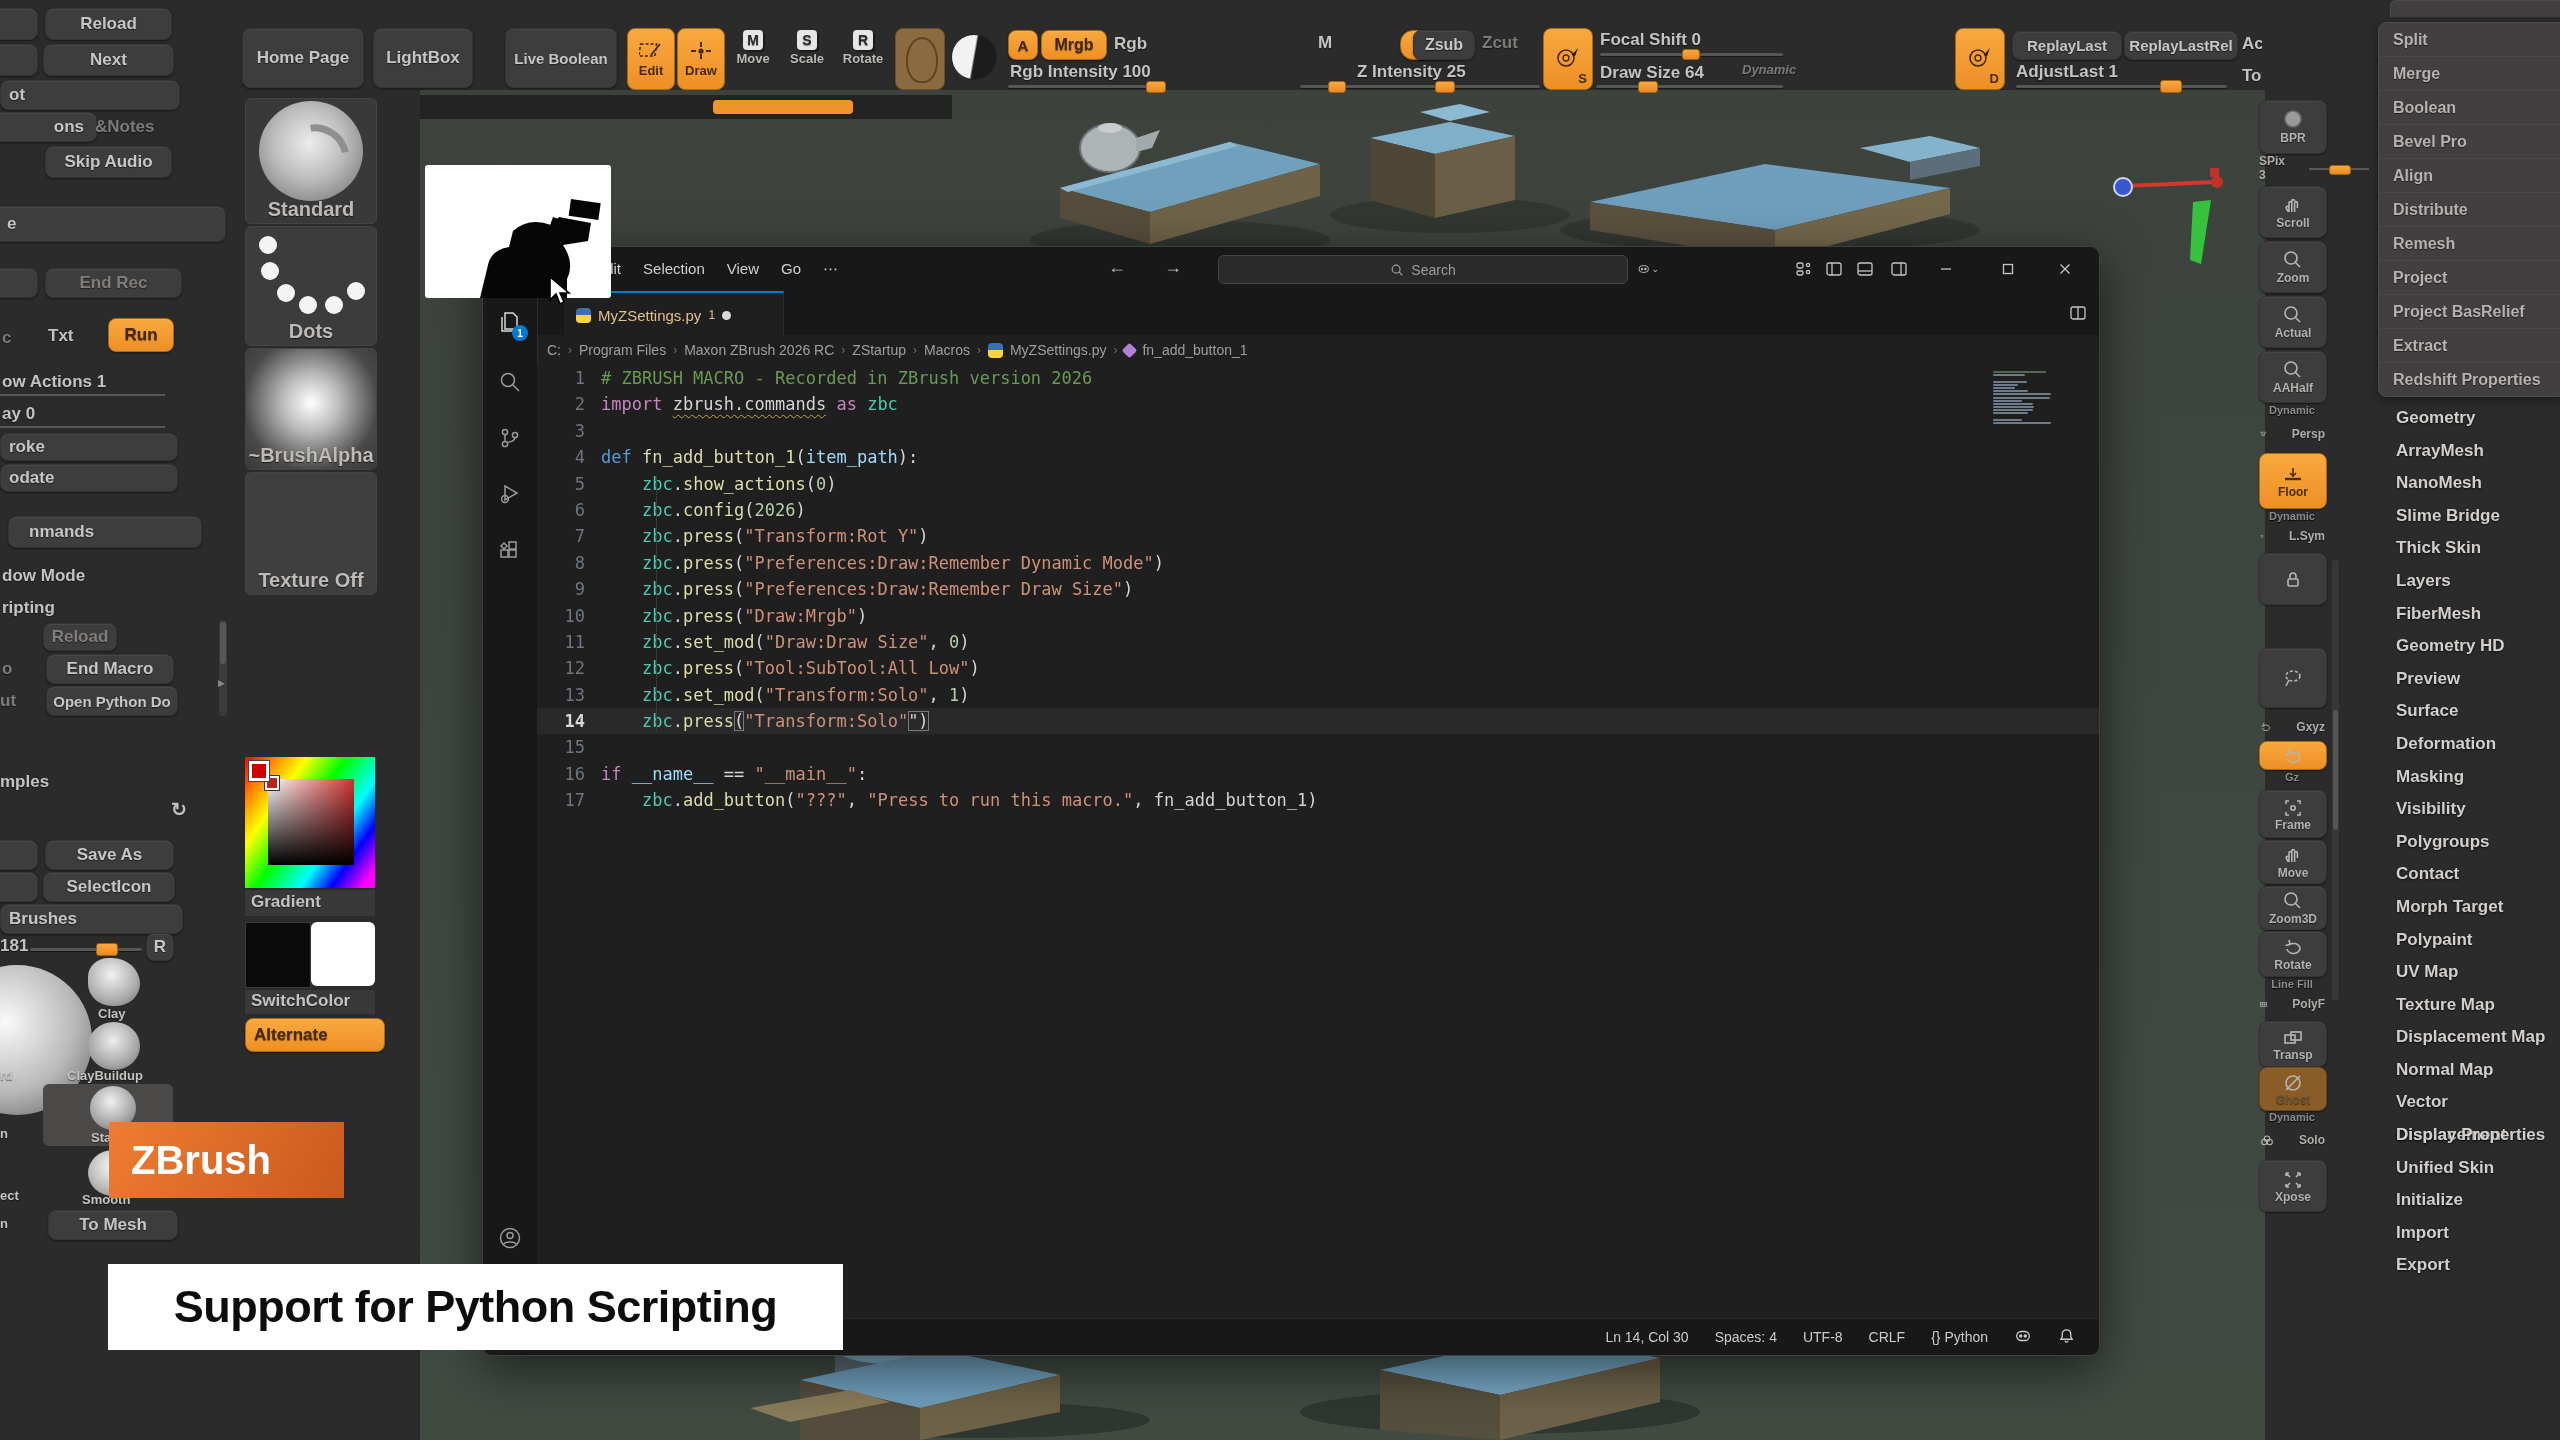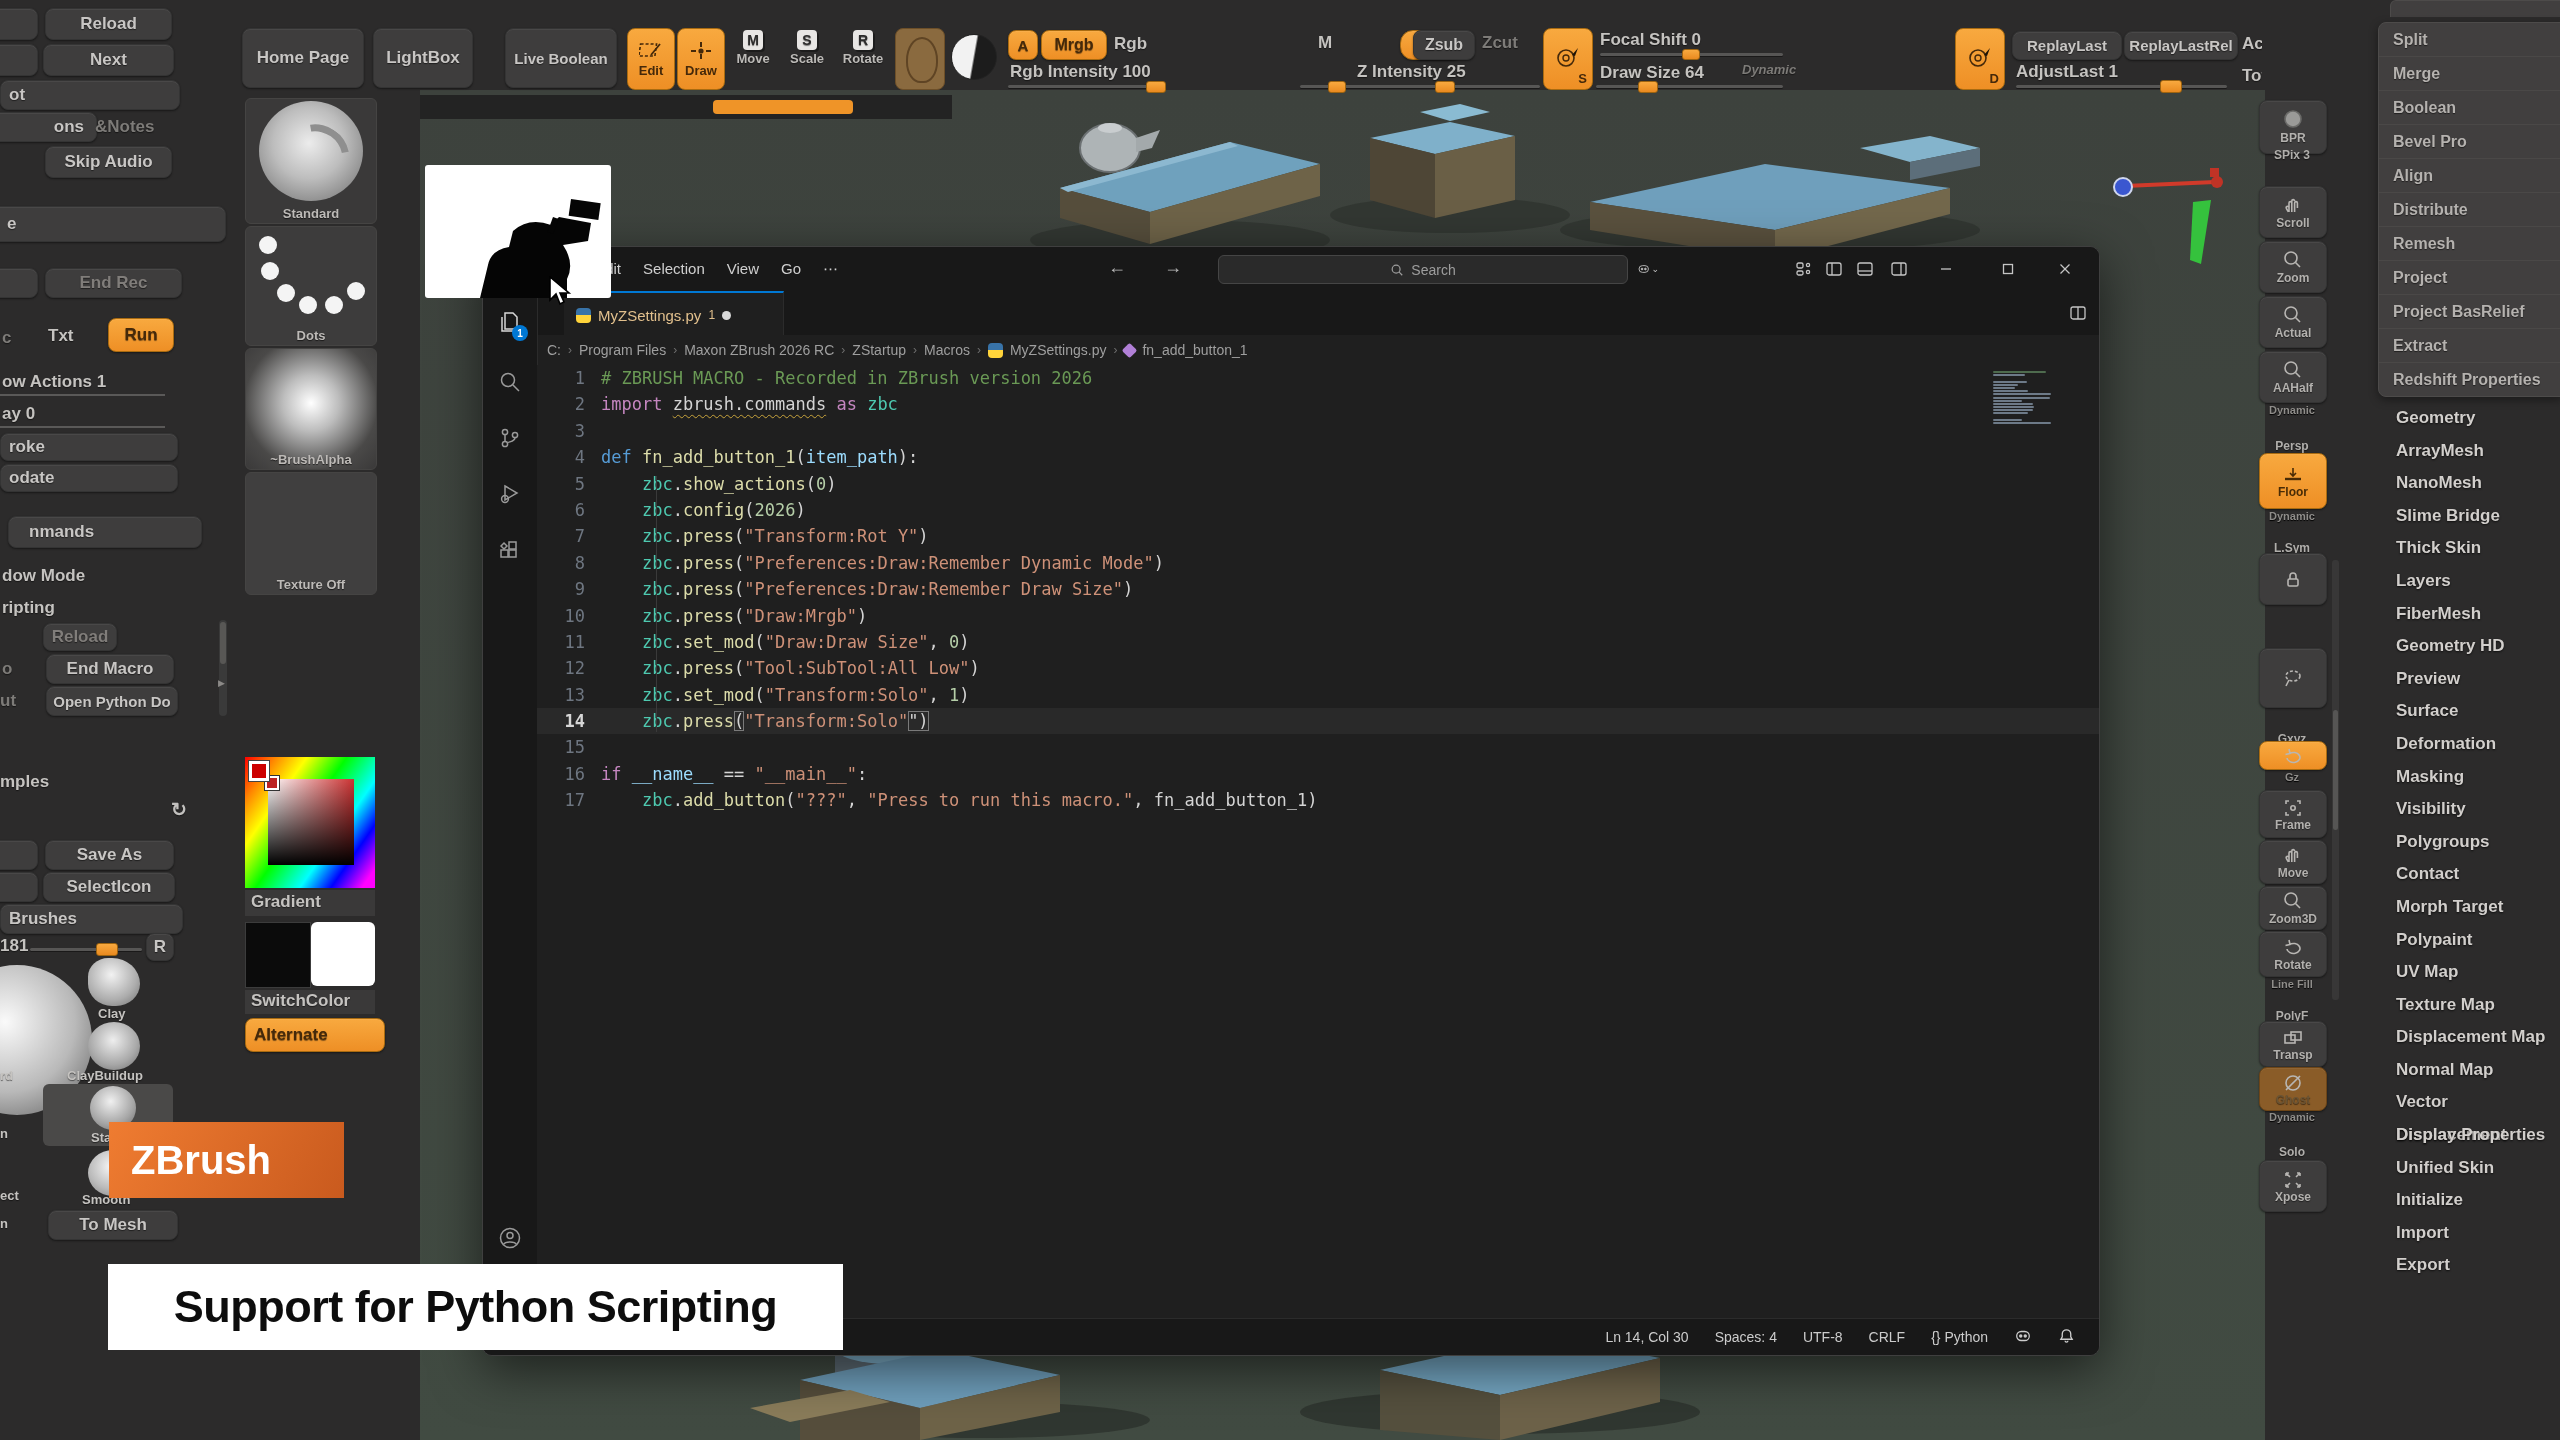--- a/index.html
+++ b/index.html
@@ -21,36 +21,36 @@
   .handle{position:absolute;background:linear-gradient(#f8a93f,#e98a20);border:1px solid #9e6410;border-radius:3px;}
   .thinline{position:absolute;height:2px;background:#5a5958;}
   
   .toolbtn{position:absolute;border-radius:8px;display:flex;flex-direction:column;align-items:center;justify-content:center;gap:2px;font-weight:700;}
   .toolbtn .cap{font-size:13px;}
   .letterbadge{width:20px;height:20px;background:#e8e6e4;color:#2c2b2b;border-radius:4px;font-size:14px;font-weight:700;
                display:flex;align-items:center;justify-content:center;box-shadow:2px 2px 0 rgba(0,0,0,.35);}
   .flaticon{position:absolute;display:flex;flex-direction:column;align-items:center;gap:1px;color:#bdbbb8;font-weight:700;font-size:13px;text-shadow:0 1px 1px rgba(0,0,0,.5);}
   
   .tile{position:absolute;left:245px;width:130px;background:#3a3939;border:1px solid #454443;border-radius:6px;overflow:hidden;}
-  .tile .lab{position:absolute;left:0;right:0;bottom:2px;text-align:center;font-size:13px;font-weight:700;color:#bdbab7;text-shadow:0 1px 1px rgba(0,0,0,.6);}
+  .tile .lab{position:absolute;left:0;right:0;bottom:2px;text-align:center;font-size:20px;font-weight:700;color:#bdbab7;text-shadow:0 1px 1px rgba(0,0,0,.6);}
   
   #right-menu{position:absolute;left:2378px;top:22px;width:182px;background:#413f3f;border:1px solid #4d4b4a;
               border-radius:8px 0 0 8px;box-shadow:0 3px 10px rgba(0,0,0,.4);}
   #right-menu .itm{height:33px;line-height:33px;padding-left:14px;font-size:16px;font-weight:700;color:#b5b2af;
                    border-top:1px solid #4a4847;text-shadow:0 1px 1px rgba(0,0,0,.5);}
   #right-menu .itm:first-child{border-top:none;}
   #right-list{position:absolute;left:2378px;top:402px;width:182px;}
   #right-list .itm{height:32.6px;line-height:32.6px;padding-left:18px;font-size:17px;font-weight:700;color:#d2cfcc;text-shadow:0 1px 2px rgba(0,0,0,.7);}
   
   .shelf-btn{position:absolute;left:2259px;width:66px;background:#3e3d3d;border:1px solid #343434;border-radius:8px;
              display:flex;flex-direction:column;align-items:center;justify-content:center;color:#b3b1ae;font-size:12px;font-weight:700;
              box-shadow:inset 0 1px 0 rgba(255,255,255,.06),0 1px 2px rgba(0,0,0,.45);text-shadow:0 1px 1px rgba(0,0,0,.5);}
   .shelf-btn.active{background:linear-gradient(#f8a93f,#ee8f25);border-color:#a96b10;color:#4a2c06;text-shadow:none;}
   .shelf-btn.ghost{background:#8a5c28;border-color:#6d4517;color:#6b5434;}
-  .shelf-flat{position:absolute;left:2259px;width:66px;display:flex;flex-direction:column;align-items:center;justify-content:center;color:#b0aeab;font-size:12px;font-weight:700;text-shadow:0 1px 1px rgba(0,0,0,.5);gap:24px;}
+  .shelf-flat{position:absolute;left:2259px;width:66px;display:flex;align-items:center;justify-content:center;color:#b0aeab;font-size:12px;font-weight:700;text-shadow:0 1px 1px rgba(0,0,0,.5);gap:24px;}
   .shelf-mini{position:absolute;left:2259px;width:66px;text-align:center;font-size:11px;font-weight:700;color:#8f8d8a;text-shadow:0 1px 1px #000;}
   .shelf-btn svg,.shelf-flat svg{stroke:#b8b6b3;fill:none;stroke-width:1.6;}
   .shelf-btn.active svg{stroke:#4a2c06;}
   
   #vsc{position:absolute;left:482px;top:246px;width:1616px;height:1108px;background:#1f1f1f;border:1px solid #3f3f3f;
        border-radius:10px;box-shadow:0 14px 50px rgba(0,0,0,.55);overflow:hidden;
        font-family:"Liberation Sans",sans-serif;color:#ccc;}
   #vsc-title{position:absolute;left:0;top:0;right:0;height:44px;background:#181818;border-bottom:1px solid #2b2b2b;}
   .menu-item{position:relative;height:28px;line-height:28px;padding:0 10px;font-size:15px;color:#cfcfcf;border-radius:5px;}
   .menu-item.hov{background:#37373d;}

